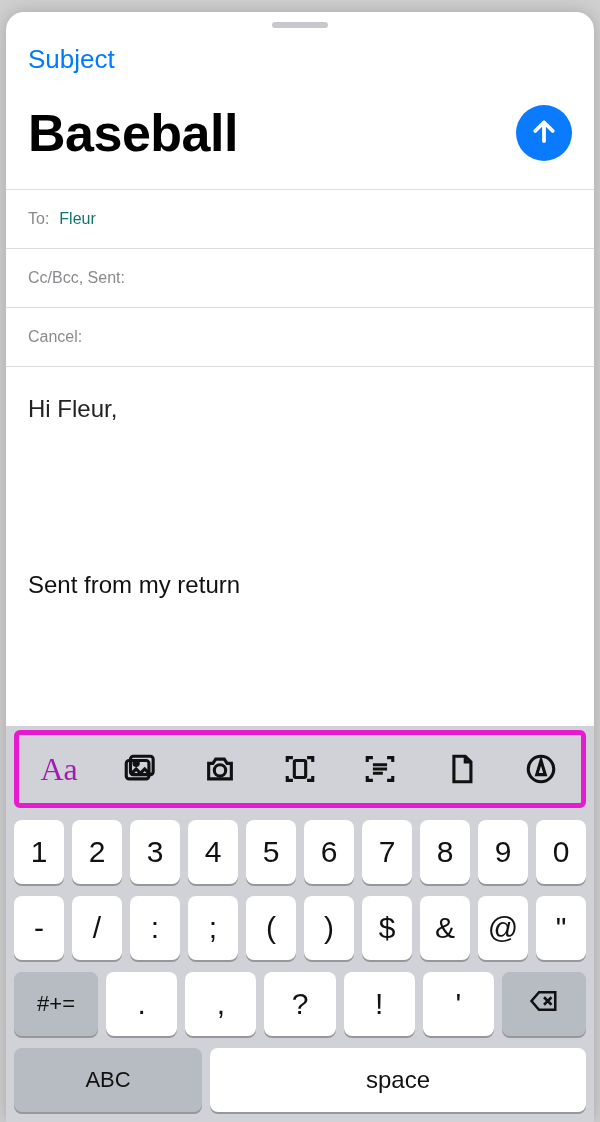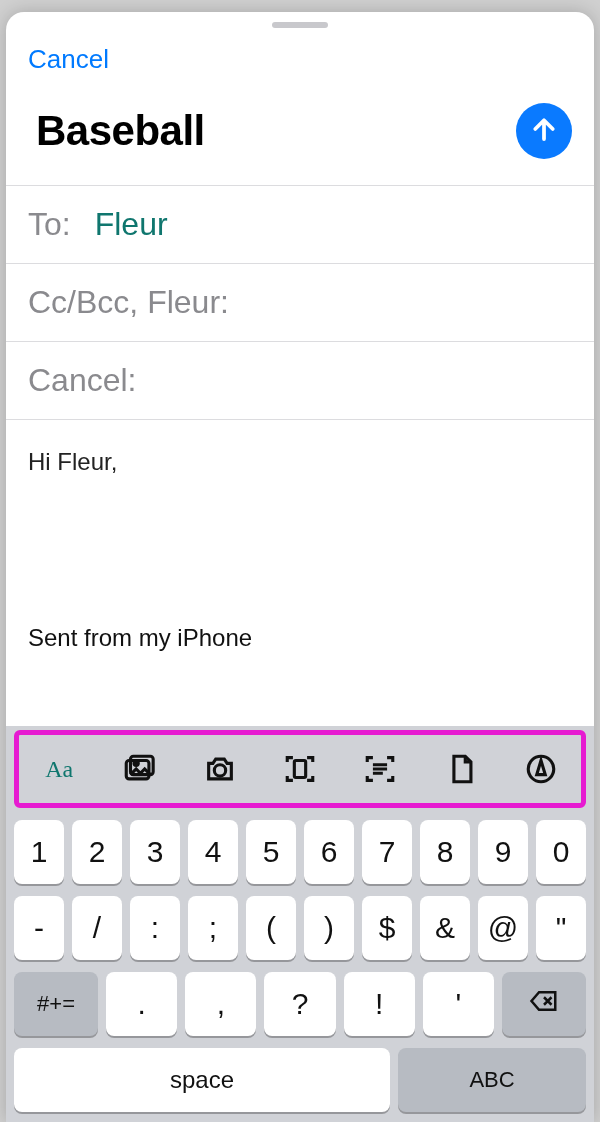--- a/index.html
+++ b/index.html
@@ -5,85 +5,85 @@
   * { box-sizing: border-box; margin: 0; padding: 0; }
   html, body { width: 600px; height: 1122px; overflow: hidden; font-family: -apple-system, "Helvetica Neue", Arial, sans-serif; background:#d0d0d0; }
   .sheet {
     position:absolute; left:6px; right:6px; top:12px; bottom:0;
     background:#fff; border-radius:18px 18px 0 0; box-shadow:0 0 18px rgba(0,0,0,.2);
     display:flex; flex-direction:column;
   }
   .grabber { width:56px; height:6px; background:#c8c8cc; border-radius:4px; margin:10px auto 0; }
   .cancel { color:#007aff; font-size:26px; padding:16px 22px 8px; }
   .title-row { display:flex; align-items:center; padding:20px 22px 26px; }
-  .title { font-size:42px; font-weight:800; letter-spacing:-0.5px; flex:1;margin-left:8px; }
+  .title { font-size:52px; font-weight:800; letter-spacing:-0.5px; flex:1; }
   .send-btn { width:56px; height:56px; border-radius:50%; background:#0a7aff; display:flex; align-items:center; justify-content:center; }
   .send-btn svg { width:30px; height:30px; }
-  .field { border-top:1px solid #dcdcdf; padding:20px 22px; font-size:32px; color:#8a8a8e; display:flex; gap:24px; }
+  .field { border-top:1px solid #dcdcdf; padding:20px 22px; font-size:16px; color:#8a8a8e; display:flex; gap:10px; }
   .field:first-of-type { border-top:none; }
   .field .label { color:#8a8a8e; }
   .field .val-blue { color:#0f766e; }
   .divider { border-top:1px solid #dcdcdf; }
   .body-area { padding:24px 22px 8px; font-size:24px; color:#222; line-height:1.5; flex:1; }
   .body-area p { margin-bottom:30px; }
   .signature { margin-top:140px; font-size:24px; color:#111; }
   
   .kbd { background:#d0d2d7; padding-bottom:4px; }
   .toolbar-highlight {
     border:5px solid #e61bd1; border-radius:6px; margin:4px 8px 6px;
     display:flex; justify-content:space-around; align-items:center; height:78px;
     background:#d0d2d7;
   }
   .toolbar-highlight .ticon { width:34px; height:34px; color:#111; display:flex; align-items:center; justify-content:center; }
   .toolbar-highlight .ticon svg { width:34px; height:34px; stroke:#111; stroke-width:2.2; fill:none; }
-  .aa { font-size:24px; font-weight:400; font-family: -apple-system, serif; color:#0f766e; }
+  .aa { font-size:32px; font-weight:400; font-family: -apple-system, serif; color:#a21caf; }
   .krow { display:flex; gap:8px; padding:6px 8px; }
   .key { flex:1; height:64px; background:#fff; border-radius:8px; box-shadow:0 2px 0 rgba(0,0,0,.28);
          display:flex; align-items:center; justify-content:center; font-size:30px; color:#111; }
   .key.fn { background:#b7bbc2; }
   .key.space { flex:4; font-size:24px; }
   .key.sm { font-size:22px; }
   .key.wide { flex:2; }
   .key .del svg { width:30px; height:30px; stroke:#111; stroke-width:2; fill:none; }
 </style>
 </head>
 <body>
 
 <div class="sheet">
   <div class="grabber"></div>
-  <div class="cancel">Cancel</div>
+  <div class="cancel">Subject</div>
 
   <div class="title-row">
     <div class="title">Baseball</div>
     <div class="send-btn">
       <span>
         <svg viewBox="0 0 24 24">
             <path d="M12 20V5 M5 12l7-7 7 7" stroke="#fff" stroke-width="3" fill="none" stroke-linecap="round" stroke-linejoin="round"></path>
           </svg>
       </span>
     </div>
   </div>
 
   <div class="field">
     <span class="label">To:</span>
     <span class="val-blue">Fleur</span>
   </div>
   <div class="field">
-    <span class="label">Cc/Bcc, Fleur:</span>
+    <span class="label">Cc/Bcc, Sent:</span>
     <span></span>
   </div>
   <div class="field">
     <span class="label">Cancel:</span>
     <span></span>
   </div>
   <div class="divider"></div>
 
   <div class="body-area">
     <p>Hi Fleur,</p>
-    <p class="signature">Sent from my iPhone</p>
+    <p class="signature">Sent from my return</p>
   </div>
 
   <div class="kbd">
     <div class="toolbar-highlight">
       <div class="ticon">
           <span class="aa">Aa</span>
         </div>
       <div class="ticon">
         <svg viewBox="0 0 24 24">
             <rect x="3" y="6" width="16" height="13" rx="2"></rect>
@@ -160,17 +160,17 @@
       <div class="key fn" style="flex:1.3">
         <span class="del">
           <svg viewBox="0 0 24 24">
               <path d="M8 5l-6 7 6 7h13V5z"></path>
               <path d="M12 9l6 6M18 9l-6 6"></path>
             </svg>
         </span>
       </div>
     </div>
     <div class="krow">
+      <div class="key fn wide sm">ABC</div>
       <div class="key space">space</div>
-      <div class="key fn wide sm">ABC</div>
     </div>
   </div>
 </div>
 
 </body></html>

